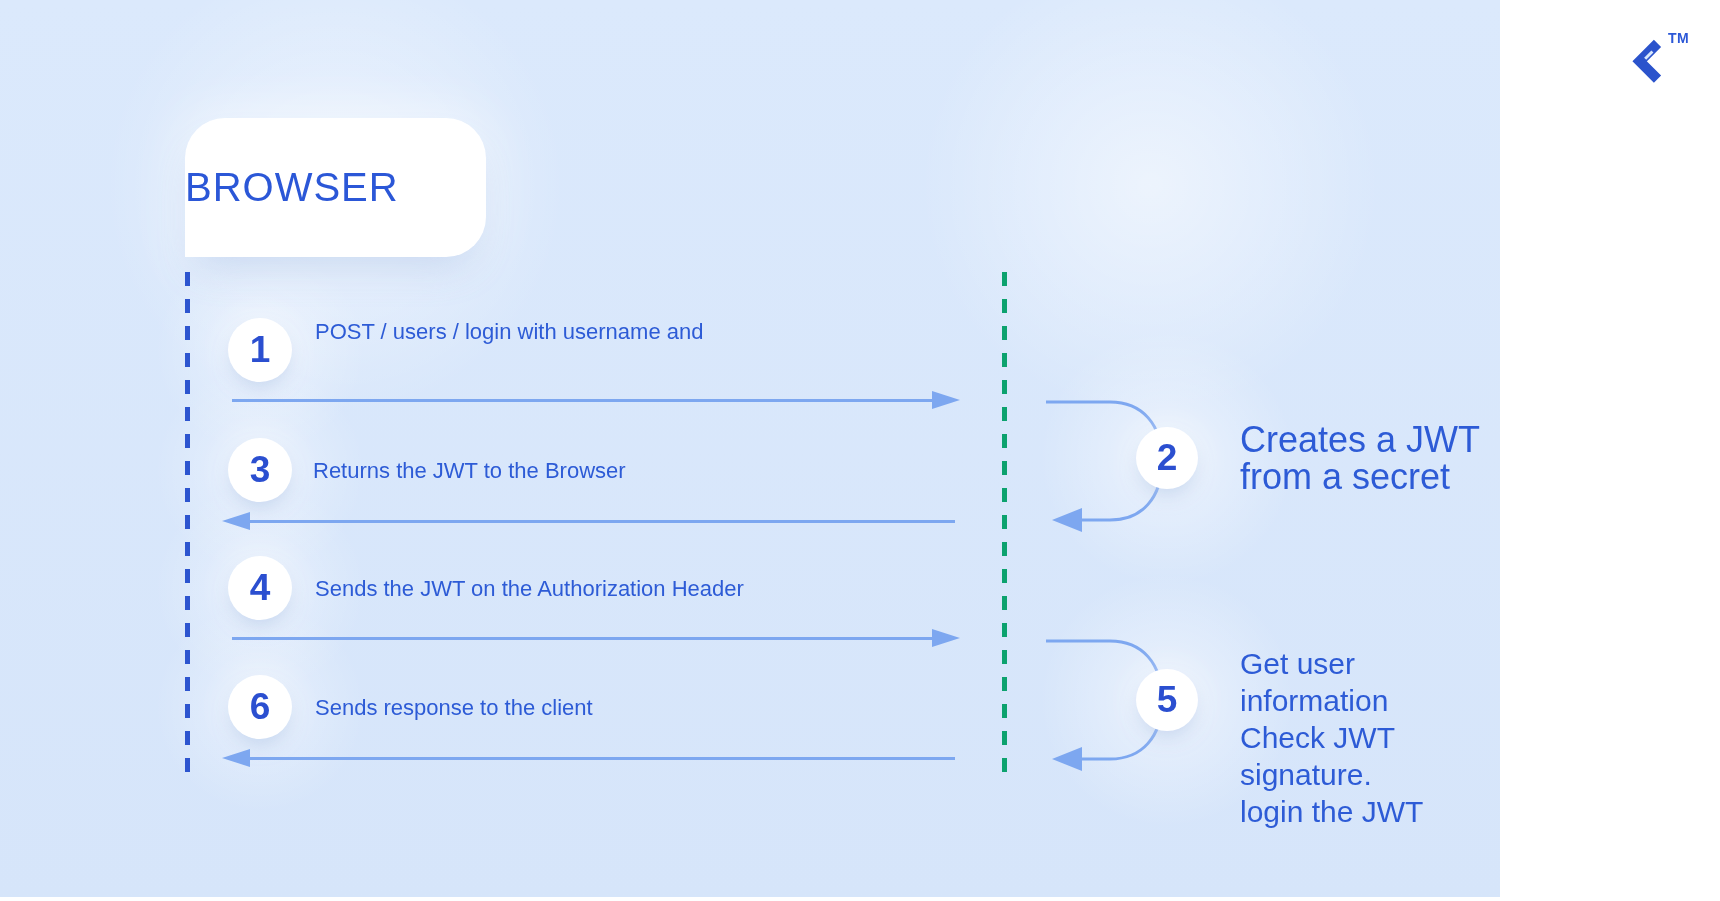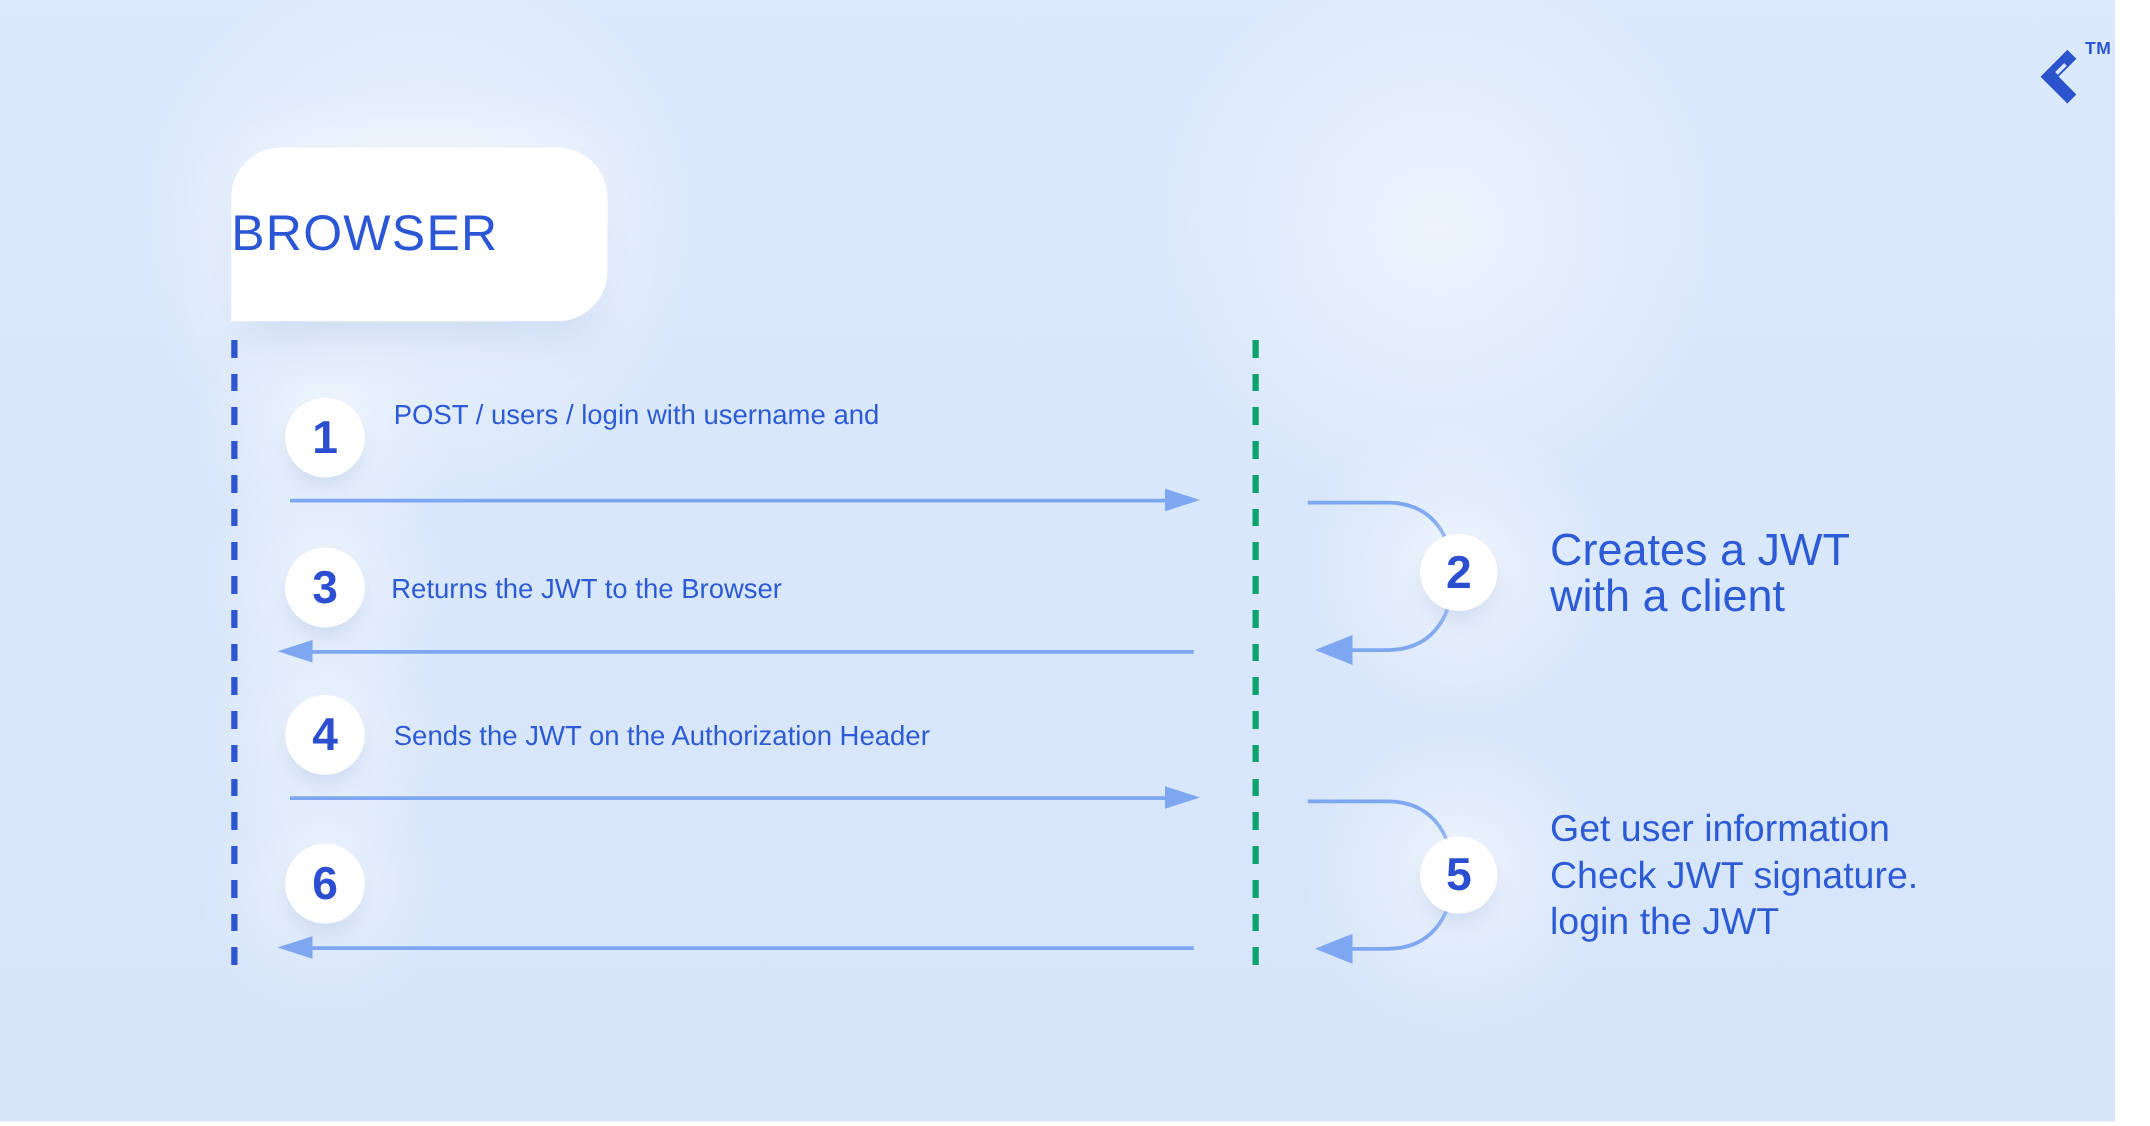--- a/index.html
+++ b/index.html
@@ -1,32 +1,33 @@
 <!DOCTYPE html>
 <html><head>
 <meta charset="utf-8">
 <style>
   html,body{margin:0;padding:0;}
   body{
     width:1720px;height:901px;overflow:hidden;
     font-family:"Liberation Sans","DejaVu Sans",sans-serif;
   }
   .stage{
-    position:relative;width:1692px;height:901px;
+    position:relative;width:1452px;height:901px;
     background-color:#d8e7fb;
     background-image:
       radial-gradient(circle 320px at 335px 185px, rgba(255,255,255,.50), transparent 72%),
       radial-gradient(circle 320px at 1150px 185px, rgba(255,255,255,.50), transparent 72%),
       radial-gradient(circle 170px at 1167px 458px, rgba(255,255,255,.50), transparent 75%),
       radial-gradient(circle 170px at 1167px 700px, rgba(255,255,255,.50), transparent 75%),
       radial-gradient(circle 140px at 260px 350px, rgba(255,255,255,.40), transparent 75%),
       radial-gradient(circle 140px at 260px 470px, rgba(255,255,255,.40), transparent 75%),
       radial-gradient(circle 140px at 260px 588px, rgba(255,255,255,.40), transparent 75%),
       radial-gradient(circle 140px at 260px 707px, rgba(255,255,255,.40), transparent 75%),
       linear-gradient(180deg,#dbe9fc 0%,#d6e5fa 100%);
+    padding-left: 48px;
   }
   .bottom-strip{position:absolute;left:0;bottom:0;width:100%;height:4px;background:#ffffff;}
 
   
   .card{
     position:absolute;top:118px;height:139px;background:#ffffff;
     border-radius:40px;border-bottom-left-radius:0;
     display:flex;align-items:center;justify-content:flex-start;
     box-shadow:0 22px 38px -12px rgba(120,155,215,.30), 0 0 50px 8px rgba(255,255,255,.45);
   }
@@ -127,21 +128,21 @@
 
   <svg class="loop loop-2" viewBox="0 0 126 140">
     <path d="M0 10 H64 C96 10 116 32 116 69 C116 106 96 128 64 128 H34" fill="none" stroke="#7da7f0" stroke-width="3"></path>
     <polygon points="6,128 36,116 36,140" fill="#7da7f0"></polygon>
   </svg>
   <div class="badge badge-2">
     <span>2</span>
   </div>
   <div class="step-text text-2">
     <span class="l">Creates a JWT</span>
-    <span class="l">with a client</span>
+    <span class="l">from a secret</span>
   </div>
 
   <div class="badge badge-3">
     <span>3</span>
   </div>
   <div class="step-text text-3">
     <span class="l">Returns the JWT to the Browser</span>
   </div>
   <div class="arrow left arrow-3">
     <span class="shaft"></span>
@@ -168,19 +169,22 @@
   </div>
   <div class="step-text text-5">
     <span class="l">Get user information</span>
     <span class="l">Check JWT signature.</span>
     <span class="l">login the JWT</span>
   </div>
 
   <div class="badge badge-6">
     <span>6</span>
   </div>
+  <div class="step-text text-6">
+    <span class="l">Sends response to the client</span>
+  </div>
   <div class="arrow left arrow-6">
     <span class="shaft"></span>
     <span class="head"></span>
   </div>
 
   <div class="bottom-strip"></div>
 </div>
 
 </body></html>

